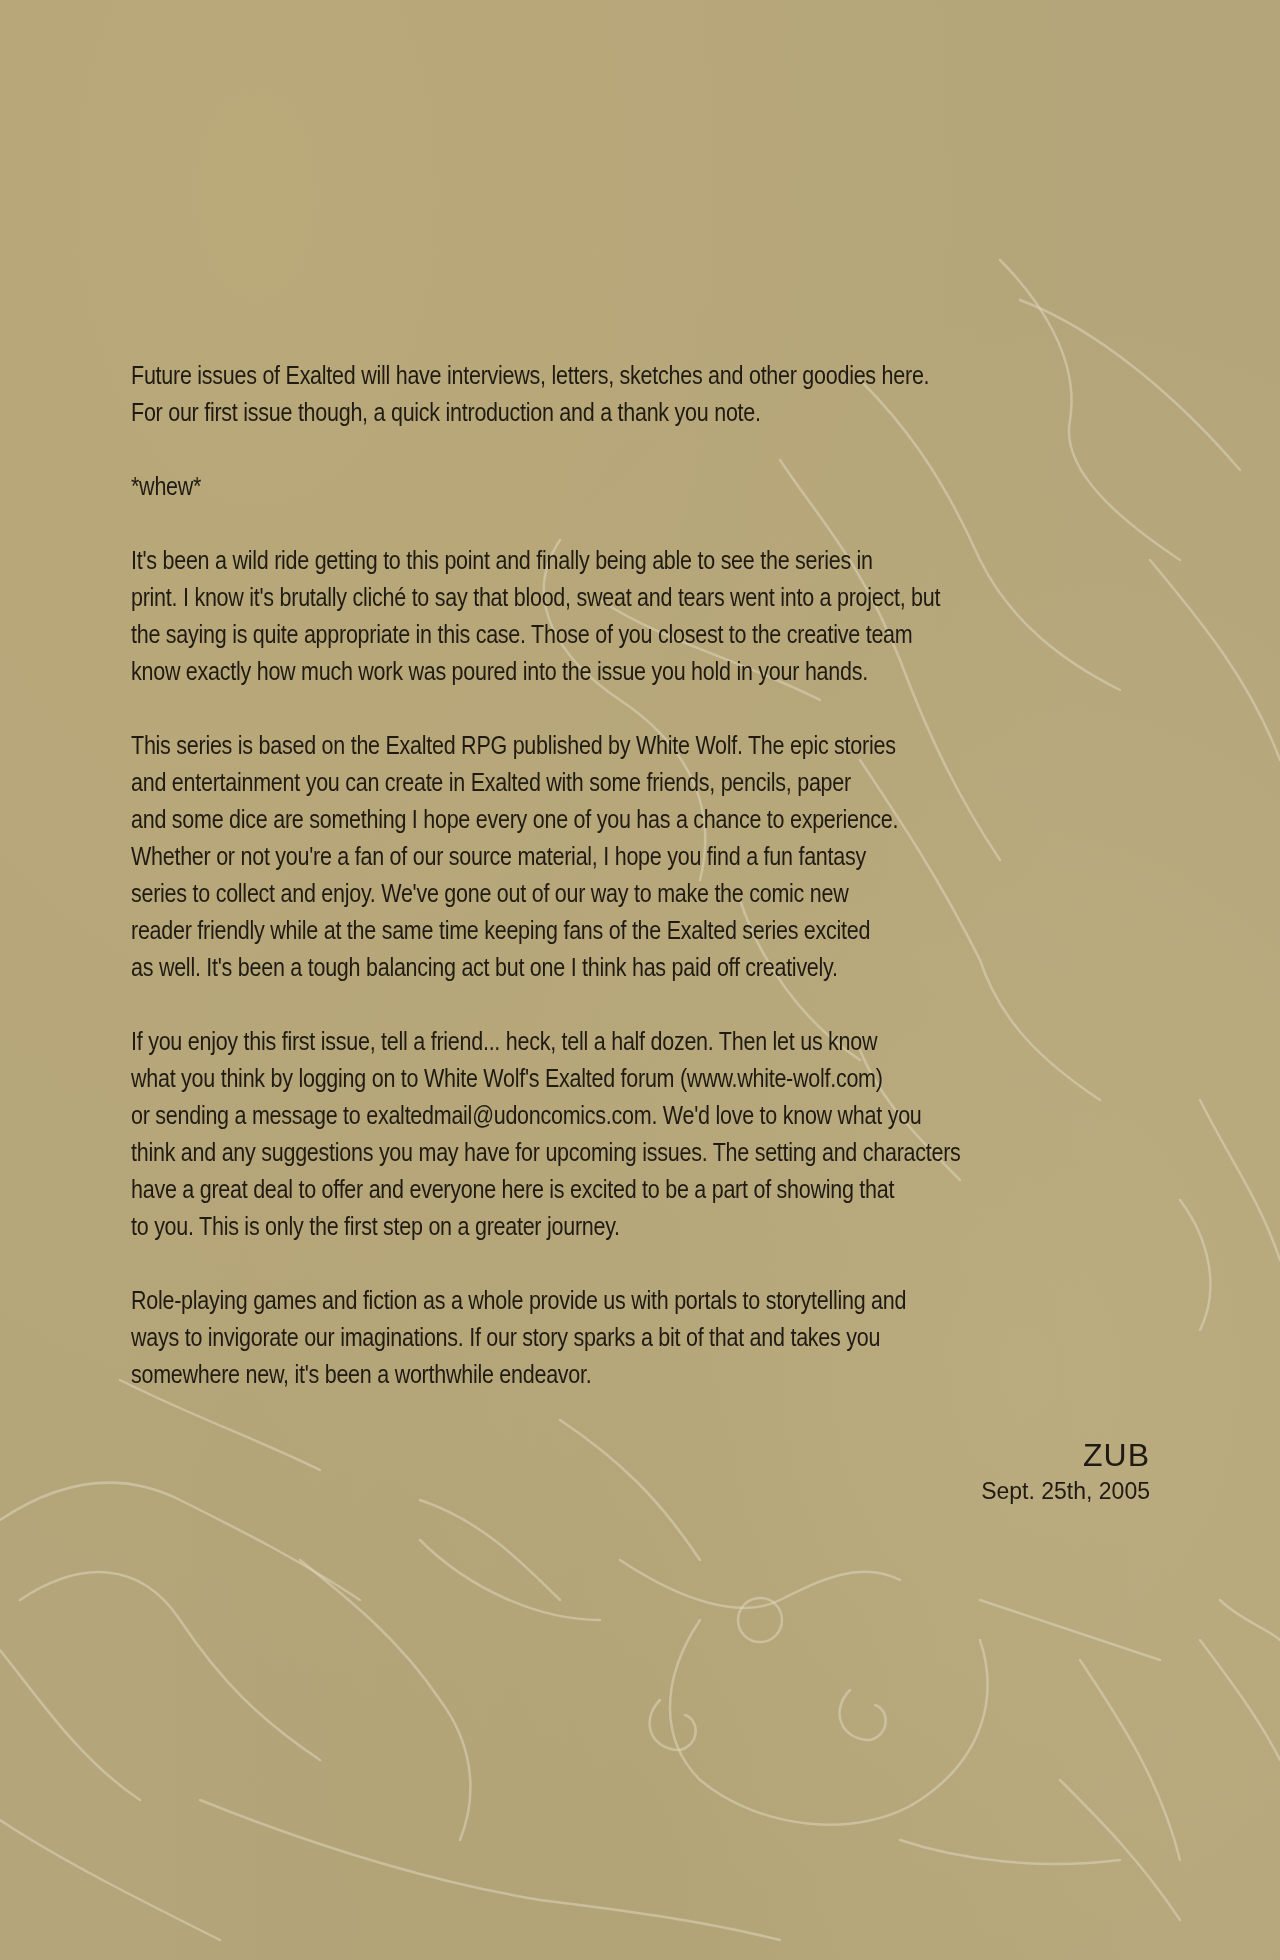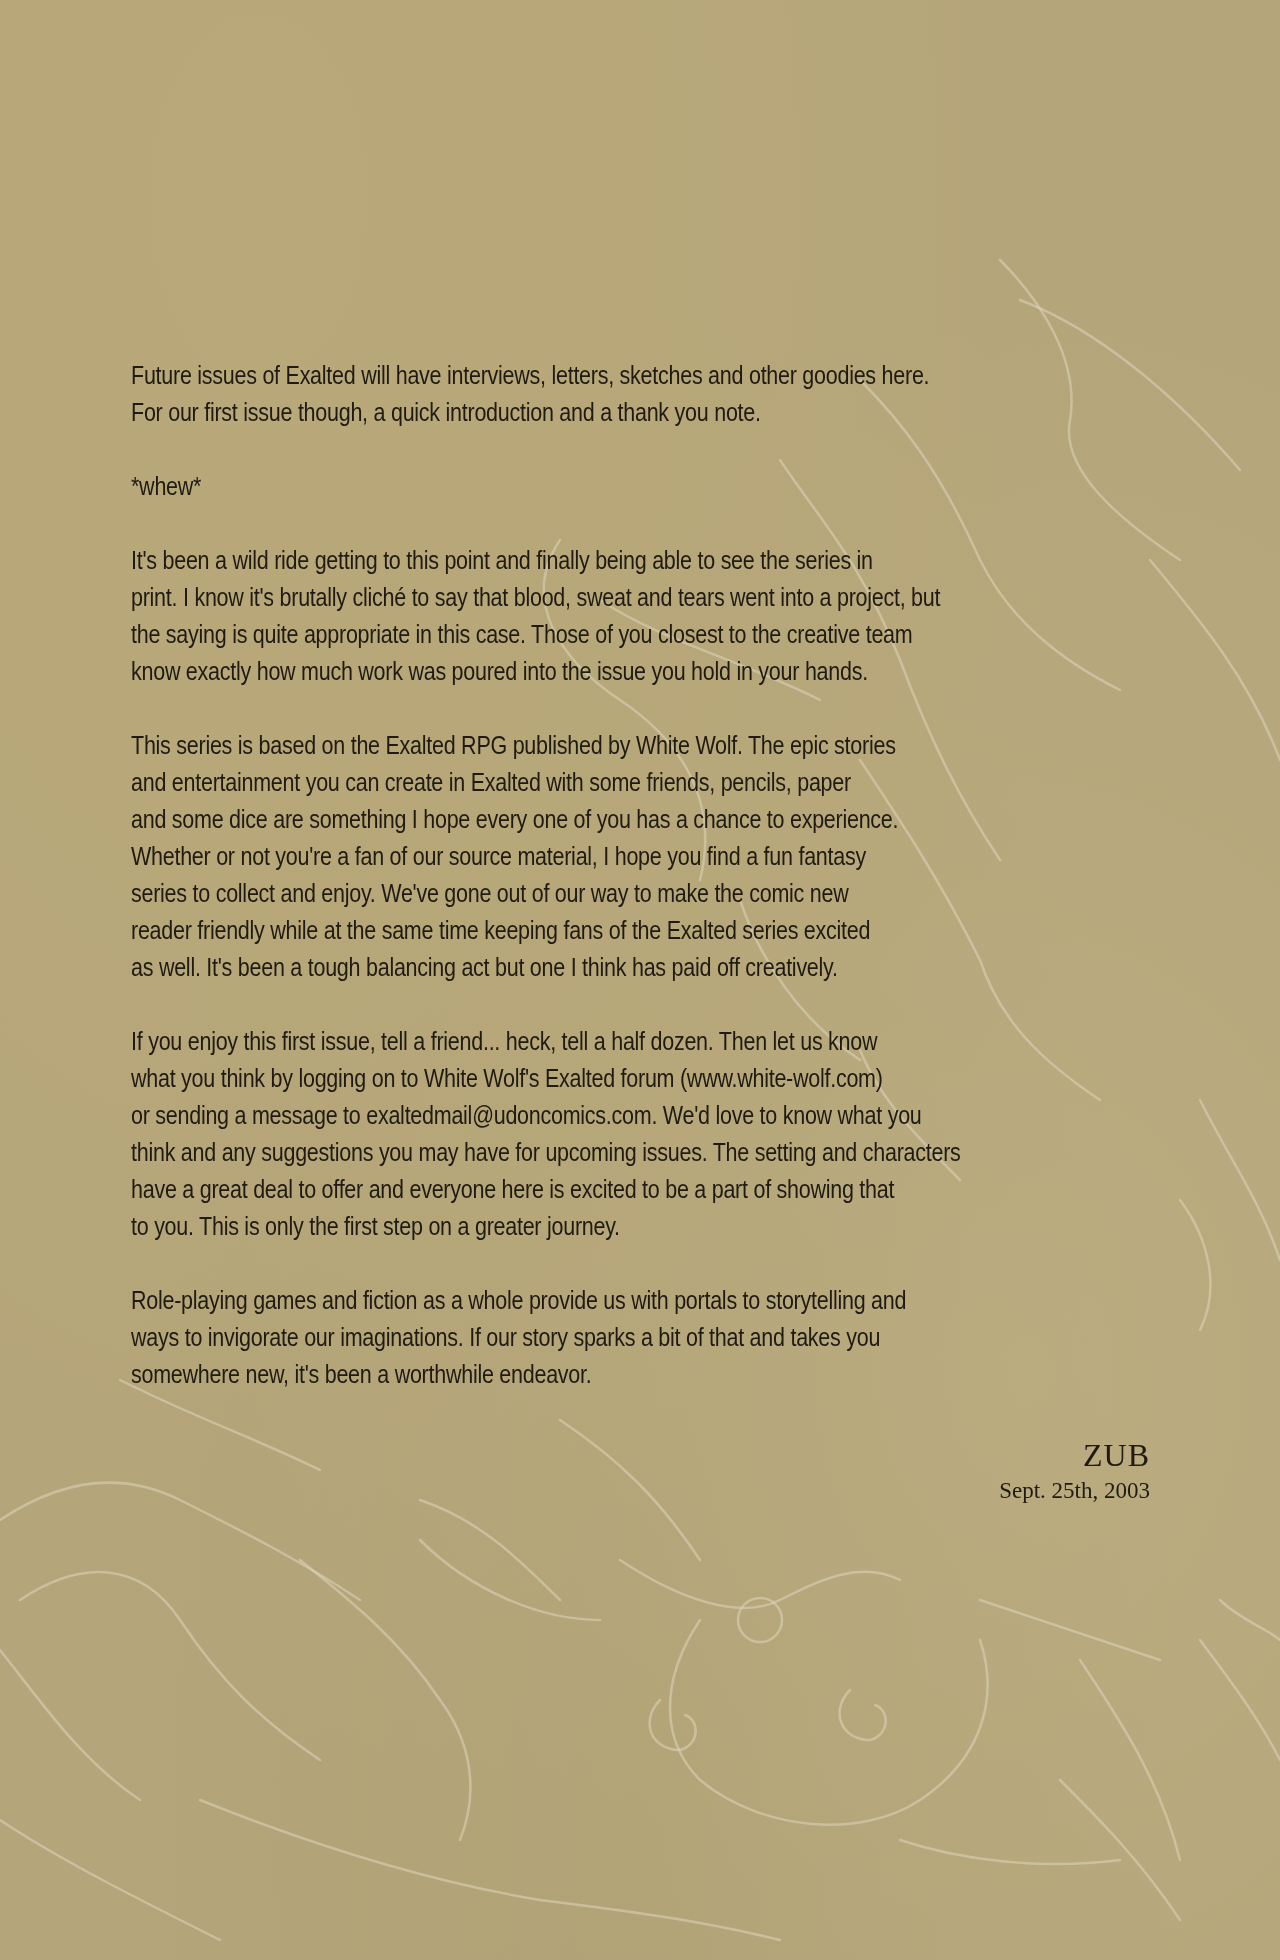--- a/index.html
+++ b/index.html
@@ -22,21 +22,21 @@
     font-size: 25px;
     line-height: 37px;
     letter-spacing: -0.3px;
     transform: scaleX(0.86);
     transform-origin: left top;
     width: 1186px;
     white-space: pre-line;
   }
   .signature {
     position: absolute; right: 130px; top: 1435px; text-align: right;
-    font-family: Liberation Serif, serif;
+    font-family: Liberation Sans, sans-serif;
   }
   .sig-name { font-size: 32px; line-height: 40px; letter-spacing: 1px; }
   .sig-date { font-size: 23px; line-height: 32px; }
 </style>
 </head>
 <body>
 
 <svg class="sketch" viewBox="0 0 1280 1960" fill="none" stroke="#ddd6bc" stroke-opacity="0.55" stroke-width="2.5" stroke-linecap="round">
   <path d="M1000 260 C 1040 300, 1080 360, 1070 420 C 1060 470, 1120 520, 1180 560"></path>
   <path d="M1020 300 C 1100 330, 1180 400, 1240 470"></path>
@@ -99,14 +99,14 @@
 <span>have a great deal to offer and everyone here is excited to be a part of showing that</span>
 <span>to you. This is only the first step on a greater journey.</span></p>
 
   <p class="para"><span>Role-playing games and fiction as a whole provide us with portals to storytelling and</span>
 <span>ways to invigorate our imaginations. If our story sparks a bit of that and takes you</span>
 <span>somewhere new, it's been a worthwhile endeavor.</span></p>
 </div>
 
 <div class="signature">
   <div class="sig-name">ZUB</div>
-  <div class="sig-date">Sept. 25th, 2003</div>
+  <div class="sig-date">Sept. 25th, 2005</div>
 </div>
 
 </body></html>

